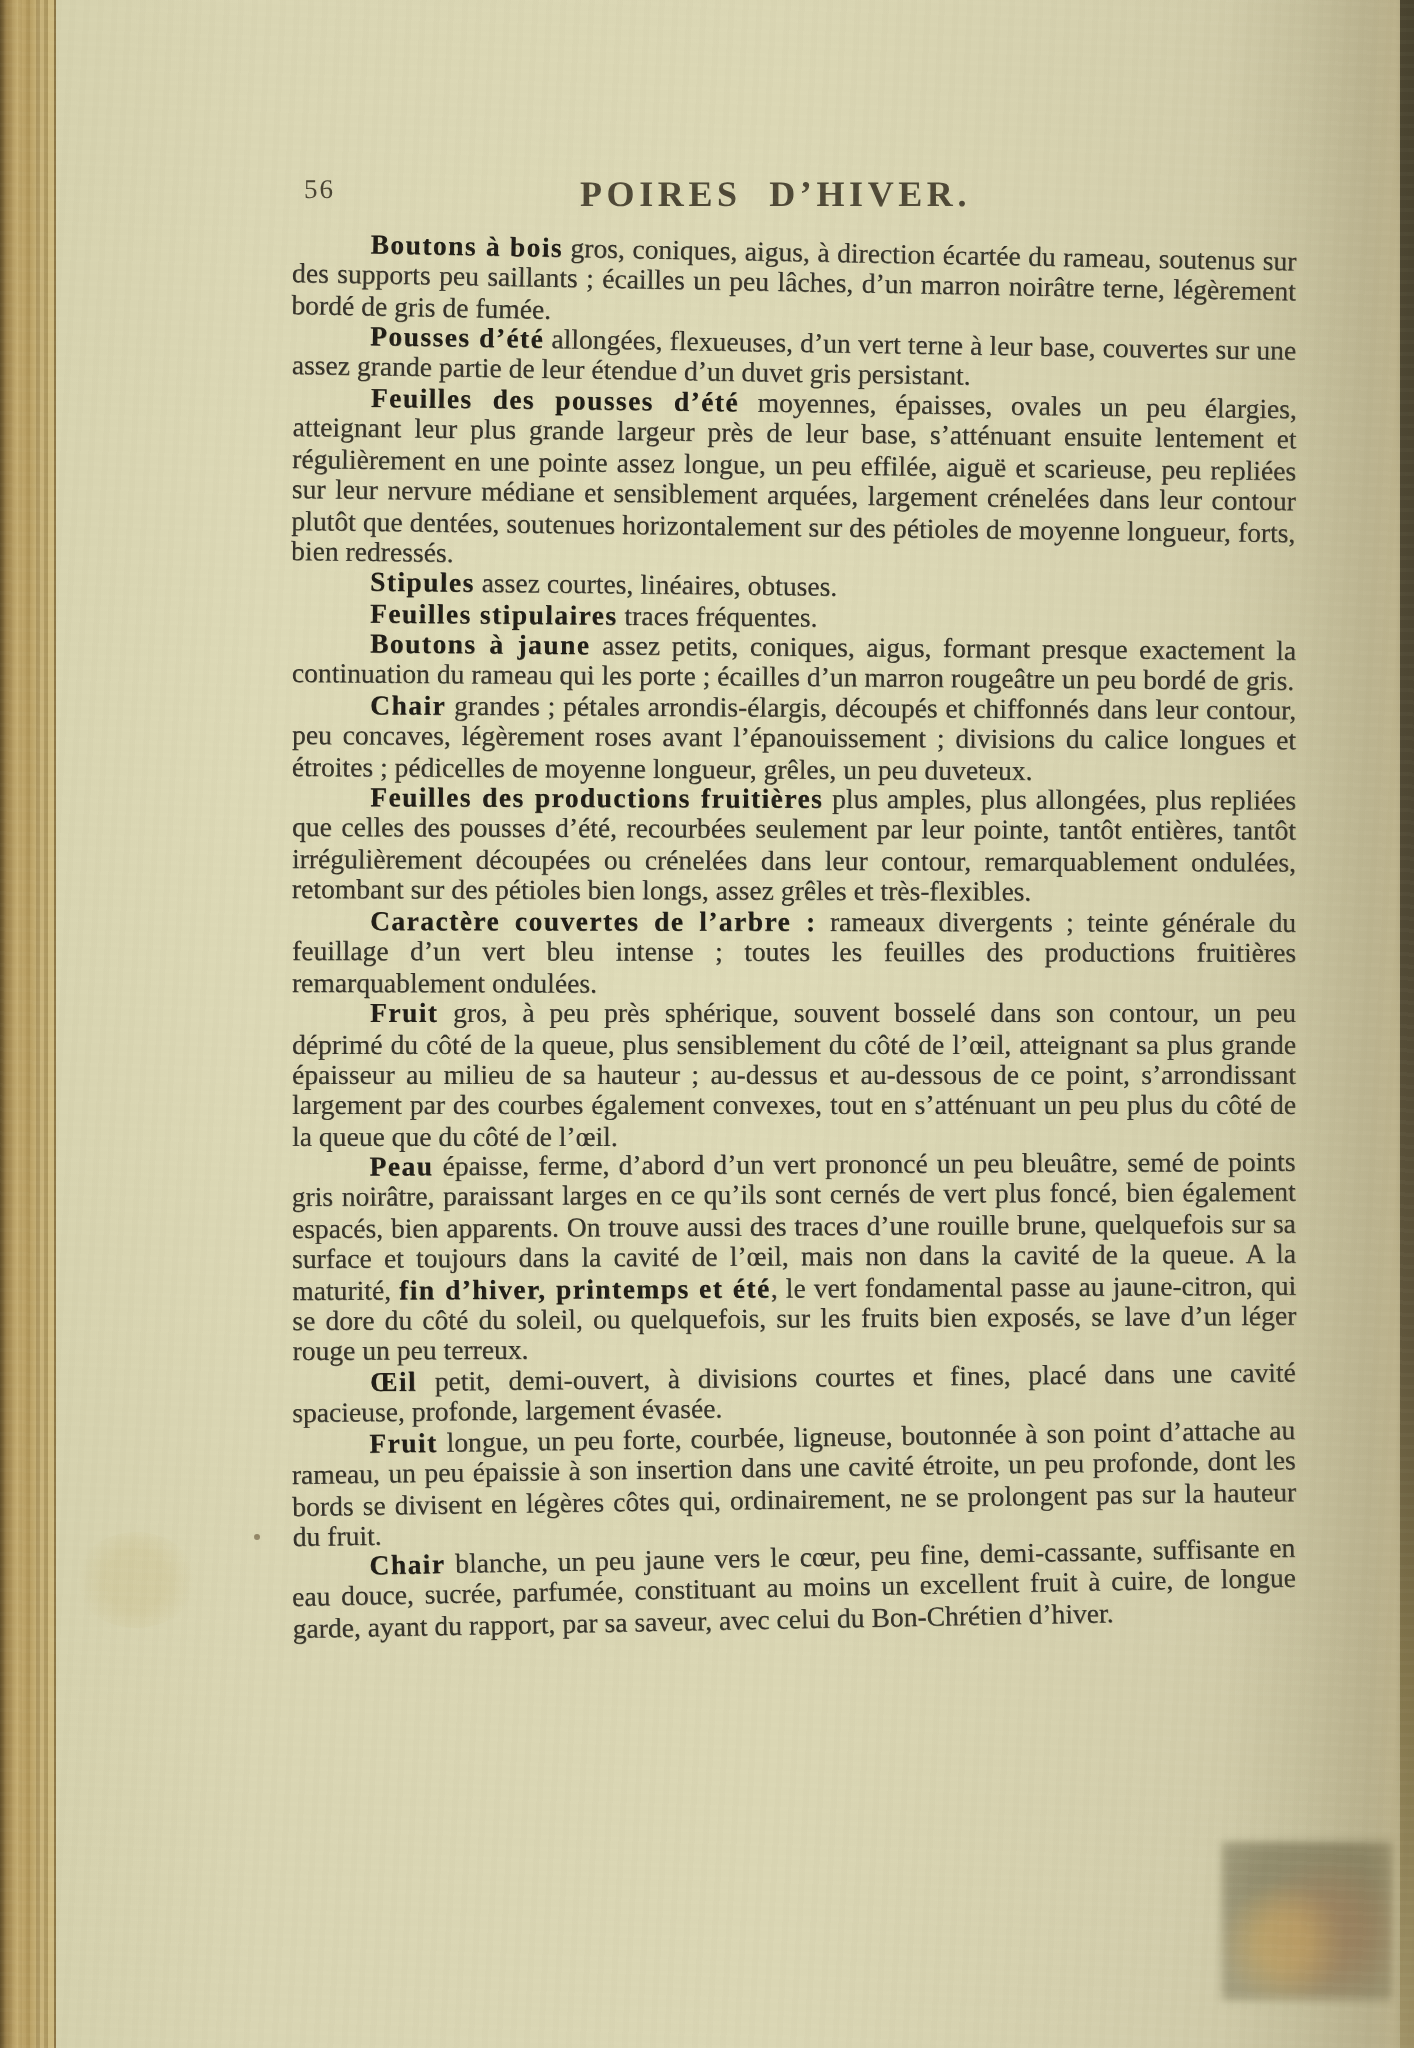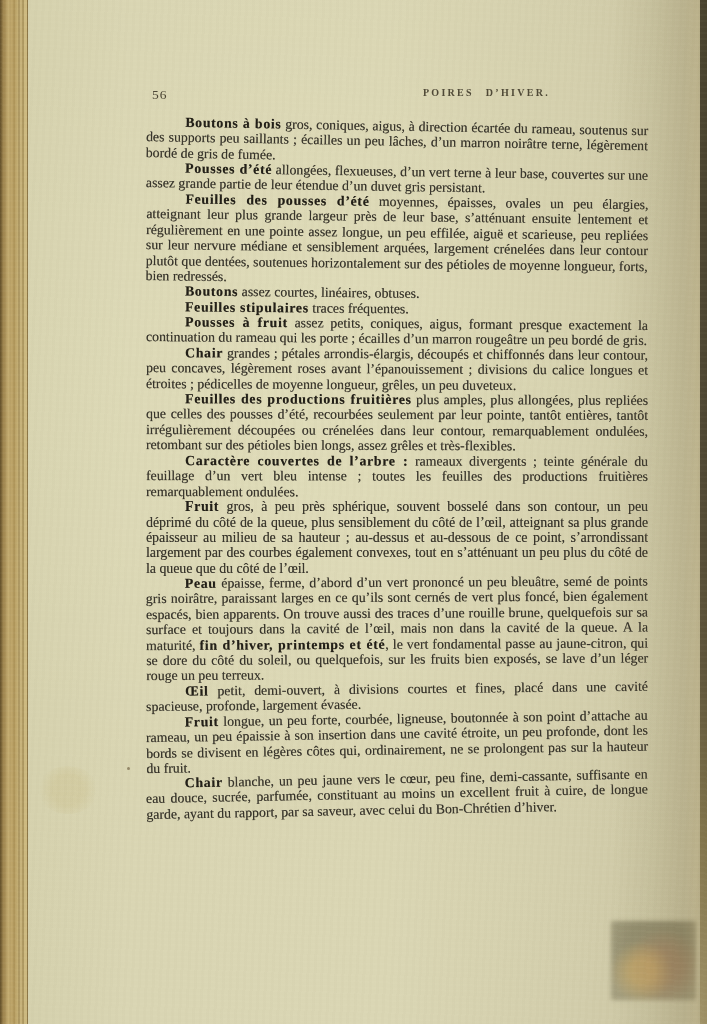--- a/index.html
+++ b/index.html
@@ -30,22 +30,22 @@
   .spine-line{
     position:absolute;right:0;top:0;width:7px;height:100%;
     background:linear-gradient(180deg,#2f2a1a 0%,#373020 45%,#4a4029 65%,#77693f 82%,#9c8d60 100%);
     opacity:.8;
   }
   .page-number{
     position:absolute;left:152px;top:87px;
     font-size:13.5px;letter-spacing:1px;color:#4a4433;
   }
   .running-title{
-    position:absolute;left:290px;top:87px;width:260px;text-align:right;
-    font-size:10px;font-weight:700;letter-spacing:2.3px;word-spacing:7px;color:#4e4836;
+    position:absolute;left:290px;top:87px;width:260px;text-align:left;
+    font-size:18px;font-weight:700;letter-spacing:2.3px;word-spacing:7px;color:#4e4836;
   }
   .body-text{
     position:absolute;left:146px;top:114px;width:502px;
     font-size:13.8px;line-height:15.4px;color:#35322a;
     text-align:justify;hyphens:auto;
     text-shadow:.2px .2px .3px rgba(45,40,28,.55);
   }
   .body-text p{margin:0;text-indent:39px;transform-origin:0 50%;}
   .lead{font-weight:700;letter-spacing:.7px;color:#201d16;}
   .ghost{
@@ -72,23 +72,23 @@
 <div class="scan">
   <div class="edge-left"></div>
 
   <span class="page-number">56</span>
   <div class="running-title">POIRES D’HIVER.</div>
 
   <div class="body-text" id="text-block">
       <p style="transform: rotate(1.05deg);"><span class="lead">Boutons à bois</span><span> gros, coniques, aigus, à direction écartée du rameau, soutenus sur des supports peu saillants ; écailles un peu lâches, d’un marron noirâtre terne, légèrement bordé de gris de fumée.</span></p>
       <p style="transform: rotate(0.9deg);"><span class="lead">Pousses d’été</span><span> allongées, flexueuses, d’un vert terne à leur base, couvertes sur une assez grande partie de leur étendue d’un duvet gris persistant.</span></p>
       <p style="transform: rotate(0.7deg);"><span class="lead">Feuilles des pousses d’été</span><span> moyennes, épaisses, ovales un peu élargies, atteignant leur plus grande largeur près de leur base, s’atténuant ensuite lentement et régulièrement en une pointe assez longue, un peu effilée, aiguë et scarieuse, peu repliées sur leur nervure médiane et sensiblement arquées, largement crénelées dans leur contour plutôt que dentées, soutenues horizontalement sur des pétioles de moyenne longueur, forts, bien redressés.</span></p>
-      <p style="transform: rotate(0.6deg);"><span class="lead">Boutons</span><span> assez courtes, linéaires, obtuses.</span></p>
+      <p style="transform: rotate(0.6deg);"><span class="lead">Stipules</span><span> assez courtes, linéaires, obtuses.</span></p>
       <p style="transform: rotate(0.5deg);"><span class="lead">Feuilles stipulaires</span><span> traces fréquentes.</span></p>
-      <p style="transform: rotate(0.45deg);"><span class="lead">Pousses à fruit</span><span> assez petits, coniques, aigus, formant presque exactement la continuation du rameau qui les porte ; écailles d’un marron rougeâtre un peu bordé de gris.</span></p>
+      <p style="transform: rotate(0.45deg);"><span class="lead">Boutons à jaune</span><span> assez petits, coniques, aigus, formant presque exactement la continuation du rameau qui les porte ; écailles d’un marron rougeâtre un peu bordé de gris.</span></p>
       <p style="transform: rotate(0.3deg);"><span class="lead">Chair</span><span> grandes ; pétales arrondis-élargis, découpés et chiffonnés dans leur contour, peu concaves, légèrement roses avant l’épanouissement ; divisions du calice longues et étroites ; pédicelles de moyenne longueur, grêles, un peu duveteux.</span></p>
       <p style="transform: rotate(0.2deg);"><span class="lead">Feuilles des productions fruitières</span><span> plus amples, plus allongées, plus repliées que celles des pousses d’été, recourbées seulement par leur pointe, tantôt entières, tantôt irrégulièrement découpées ou crénelées dans leur contour, remarquablement ondulées, retombant sur des pétioles bien longs, assez grêles et très-flexibles.</span></p>
       <p style="transform: rotate(0.1deg);"><span class="lead">Caractère couvertes de l’arbre :</span><span> rameaux divergents ; teinte générale du feuillage d’un vert bleu intense ; toutes les feuilles des productions fruitières remarquablement ondulées.</span></p>
       <p style="transform: rotate(0deg);"><span class="lead">Fruit</span><span> gros, à peu près sphérique, souvent bosselé dans son contour, un peu déprimé du côté de la queue, plus sensiblement du côté de l’œil, atteignant sa plus grande épaisseur au milieu de sa hauteur ; au-dessus et au-dessous de ce point, s’arrondissant largement par des courbes également convexes, tout en s’atténuant un peu plus du côté de la queue que du côté de l’œil.</span></p>
       <p style="transform: rotate(-0.3deg);"><span class="lead">Peau</span><span> épaisse, ferme, d’abord d’un vert prononcé un peu bleuâtre, semé de points gris noirâtre, paraissant larges en ce qu’ils sont cernés de vert plus foncé, bien également espacés, bien apparents. On trouve aussi des traces d’une rouille brune, quelquefois sur sa surface et toujours dans la cavité de l’œil, mais non dans la cavité de la queue. A la maturité, </span><span class="lead">fin d’hiver, printemps et été</span><span>, le vert fondamental passe au jaune-citron, qui se dore du côté du soleil, ou quelquefois, sur les fruits bien exposés, se lave d’un léger rouge un peu terreux.</span></p>
       <p style="transform: rotate(-0.6deg);"><span class="lead">Œil</span><span> petit, demi-ouvert, à divisions courtes et fines, placé dans une cavité spacieuse, profonde, largement évasée.</span></p>
       <p style="transform: rotate(-0.85deg);"><span class="lead">Fruit</span><span> longue, un peu forte, courbée, ligneuse, boutonnée à son point d’attache au rameau, un peu épaissie à son insertion dans une cavité étroite, un peu profonde, dont les bords se divisent en légères côtes qui, ordinairement, ne se prolongent pas sur la hauteur du fruit.</span></p>
       <p style="transform: rotate(-1.1deg);"><span class="lead">Chair</span><span> blanche, un peu jaune vers le cœur, peu fine, demi-cassante, suffisante en eau douce, sucrée, parfumée, constituant au moins un excellent fruit à cuire, de longue garde, ayant du rapport, par sa saveur, avec celui du Bon-Chrétien d’hiver.</span></p>
     </div>
 

